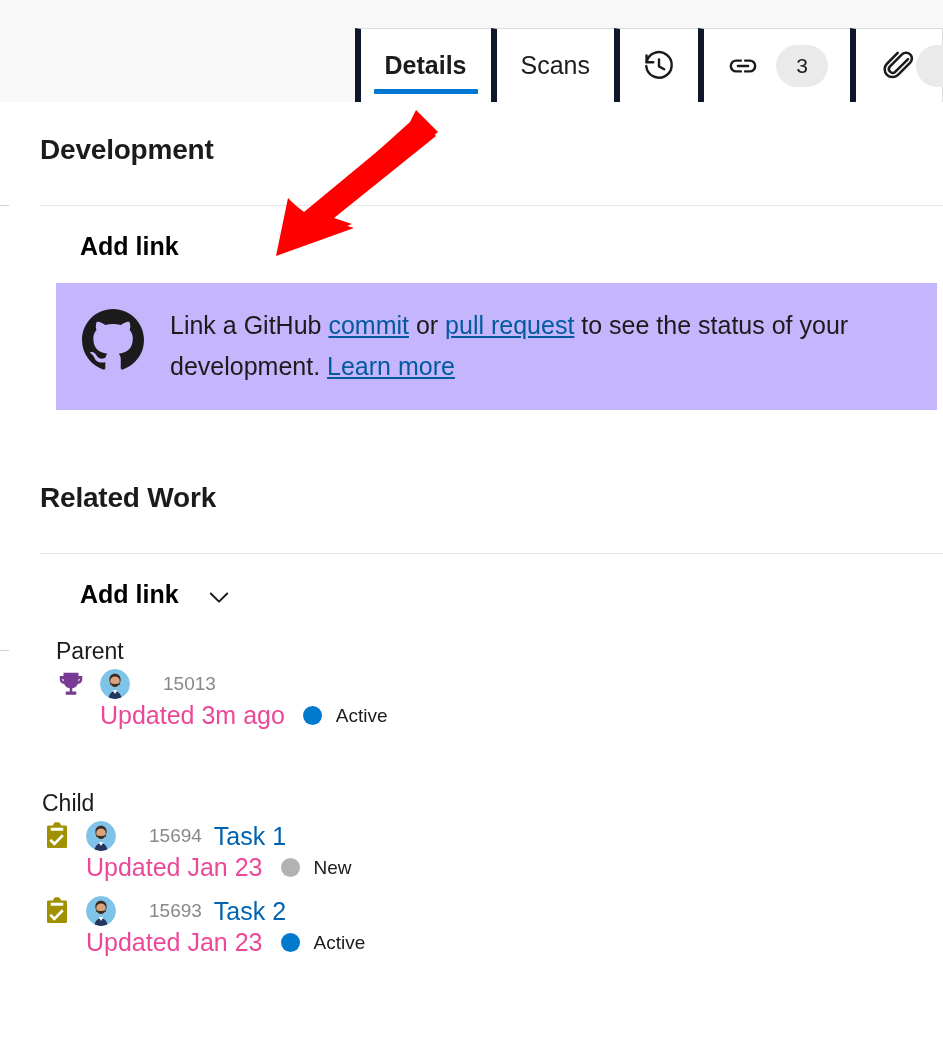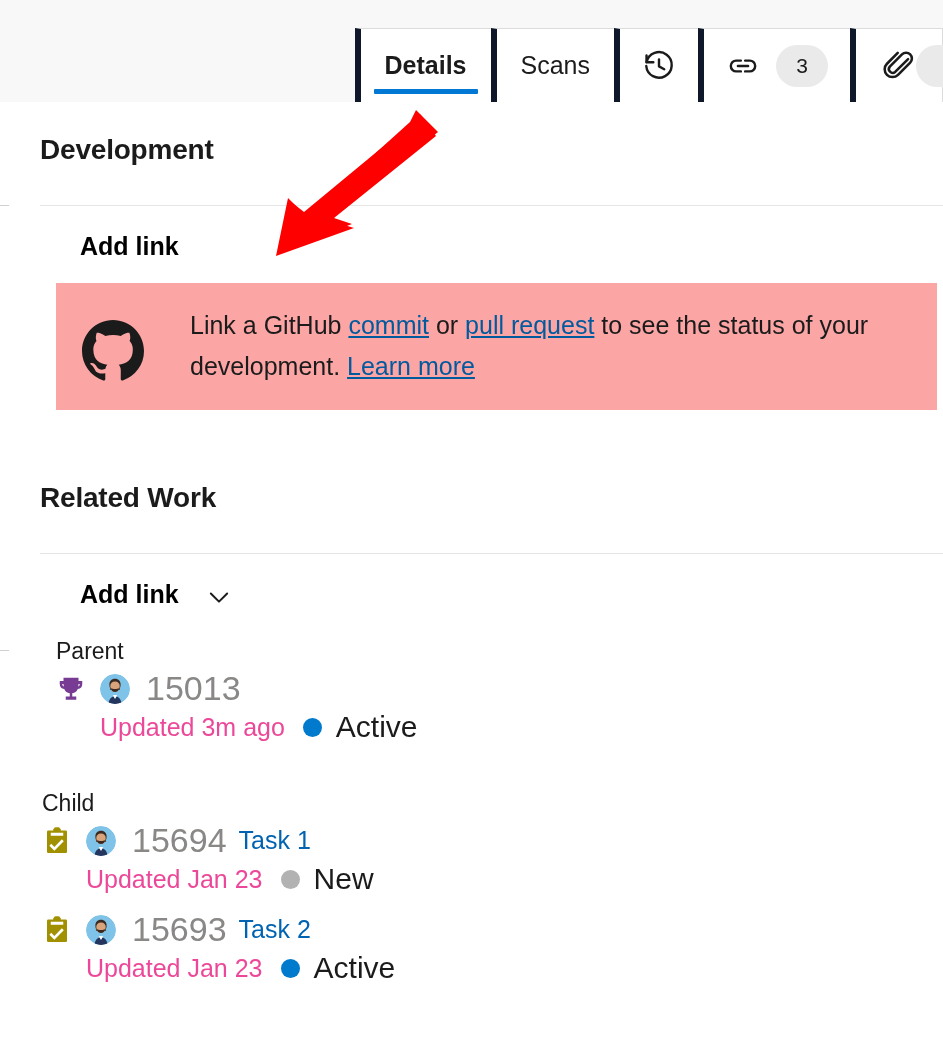--- a/index.html
+++ b/index.html
@@ -113,25 +113,24 @@
     font-size: 25px;
     font-weight: 600;
     color: #000000;
     cursor: pointer;
     display: inline-flex;
     align-items: center;
   }
 
   
   .gh-banner {
-    background: #fca5a5;
-    display: flex;
-    align-items: flex-end;
+    background: #c4b5fd;
+    display: flex;
+    align-items: flex-start;
     padding: 22px 26px 24px 26px;
-    gap: 20px;
   }
   .gh-mark { flex: 0 0 auto; margin-top: 4px; }
   .gh-text {
     margin-left: 26px;
     font-size: 25px;
     line-height: 1.62;
     color: #1b1b1b;
   }
   .lnk {
     color: #005a9e;
@@ -151,22 +150,22 @@
   }
   .wi-icon { flex: 0 0 auto; width: 30px; height: 30px; }
   .avatar {
     flex: 0 0 auto;
     width: 30px; height: 30px;
     margin-left: 14px;
     border-radius: 50%;
     overflow: hidden;
   }
   .wi-id {
-    margin-left: 16px;
-    font-size: 34px;
+    margin-left: 33px;
+    font-size: 19px;
     color: #8a8886;
   }
   .wi-title {
     margin-left: 12px;
     font-size: 25px;
     color: #0063b1;
     cursor: pointer;
   }
   .rel-line2 {
     display: flex;
@@ -178,21 +177,21 @@
     font-size: 25px;
     color: #ec4899;
   }
   .state-dot {
     width: 19px; height: 19px;
     border-radius: 50%;
     margin-left: 18px;
   }
   .wi-state {
     margin-left: 14px;
-    font-size: 30px;
+    font-size: 19px;
     color: #1b1b1b;
   }
 
   
   .edge-stub {
     position: absolute;
     left: 0;
     width: 9px;
     height: 1px;
     background: #d0d0d0;

